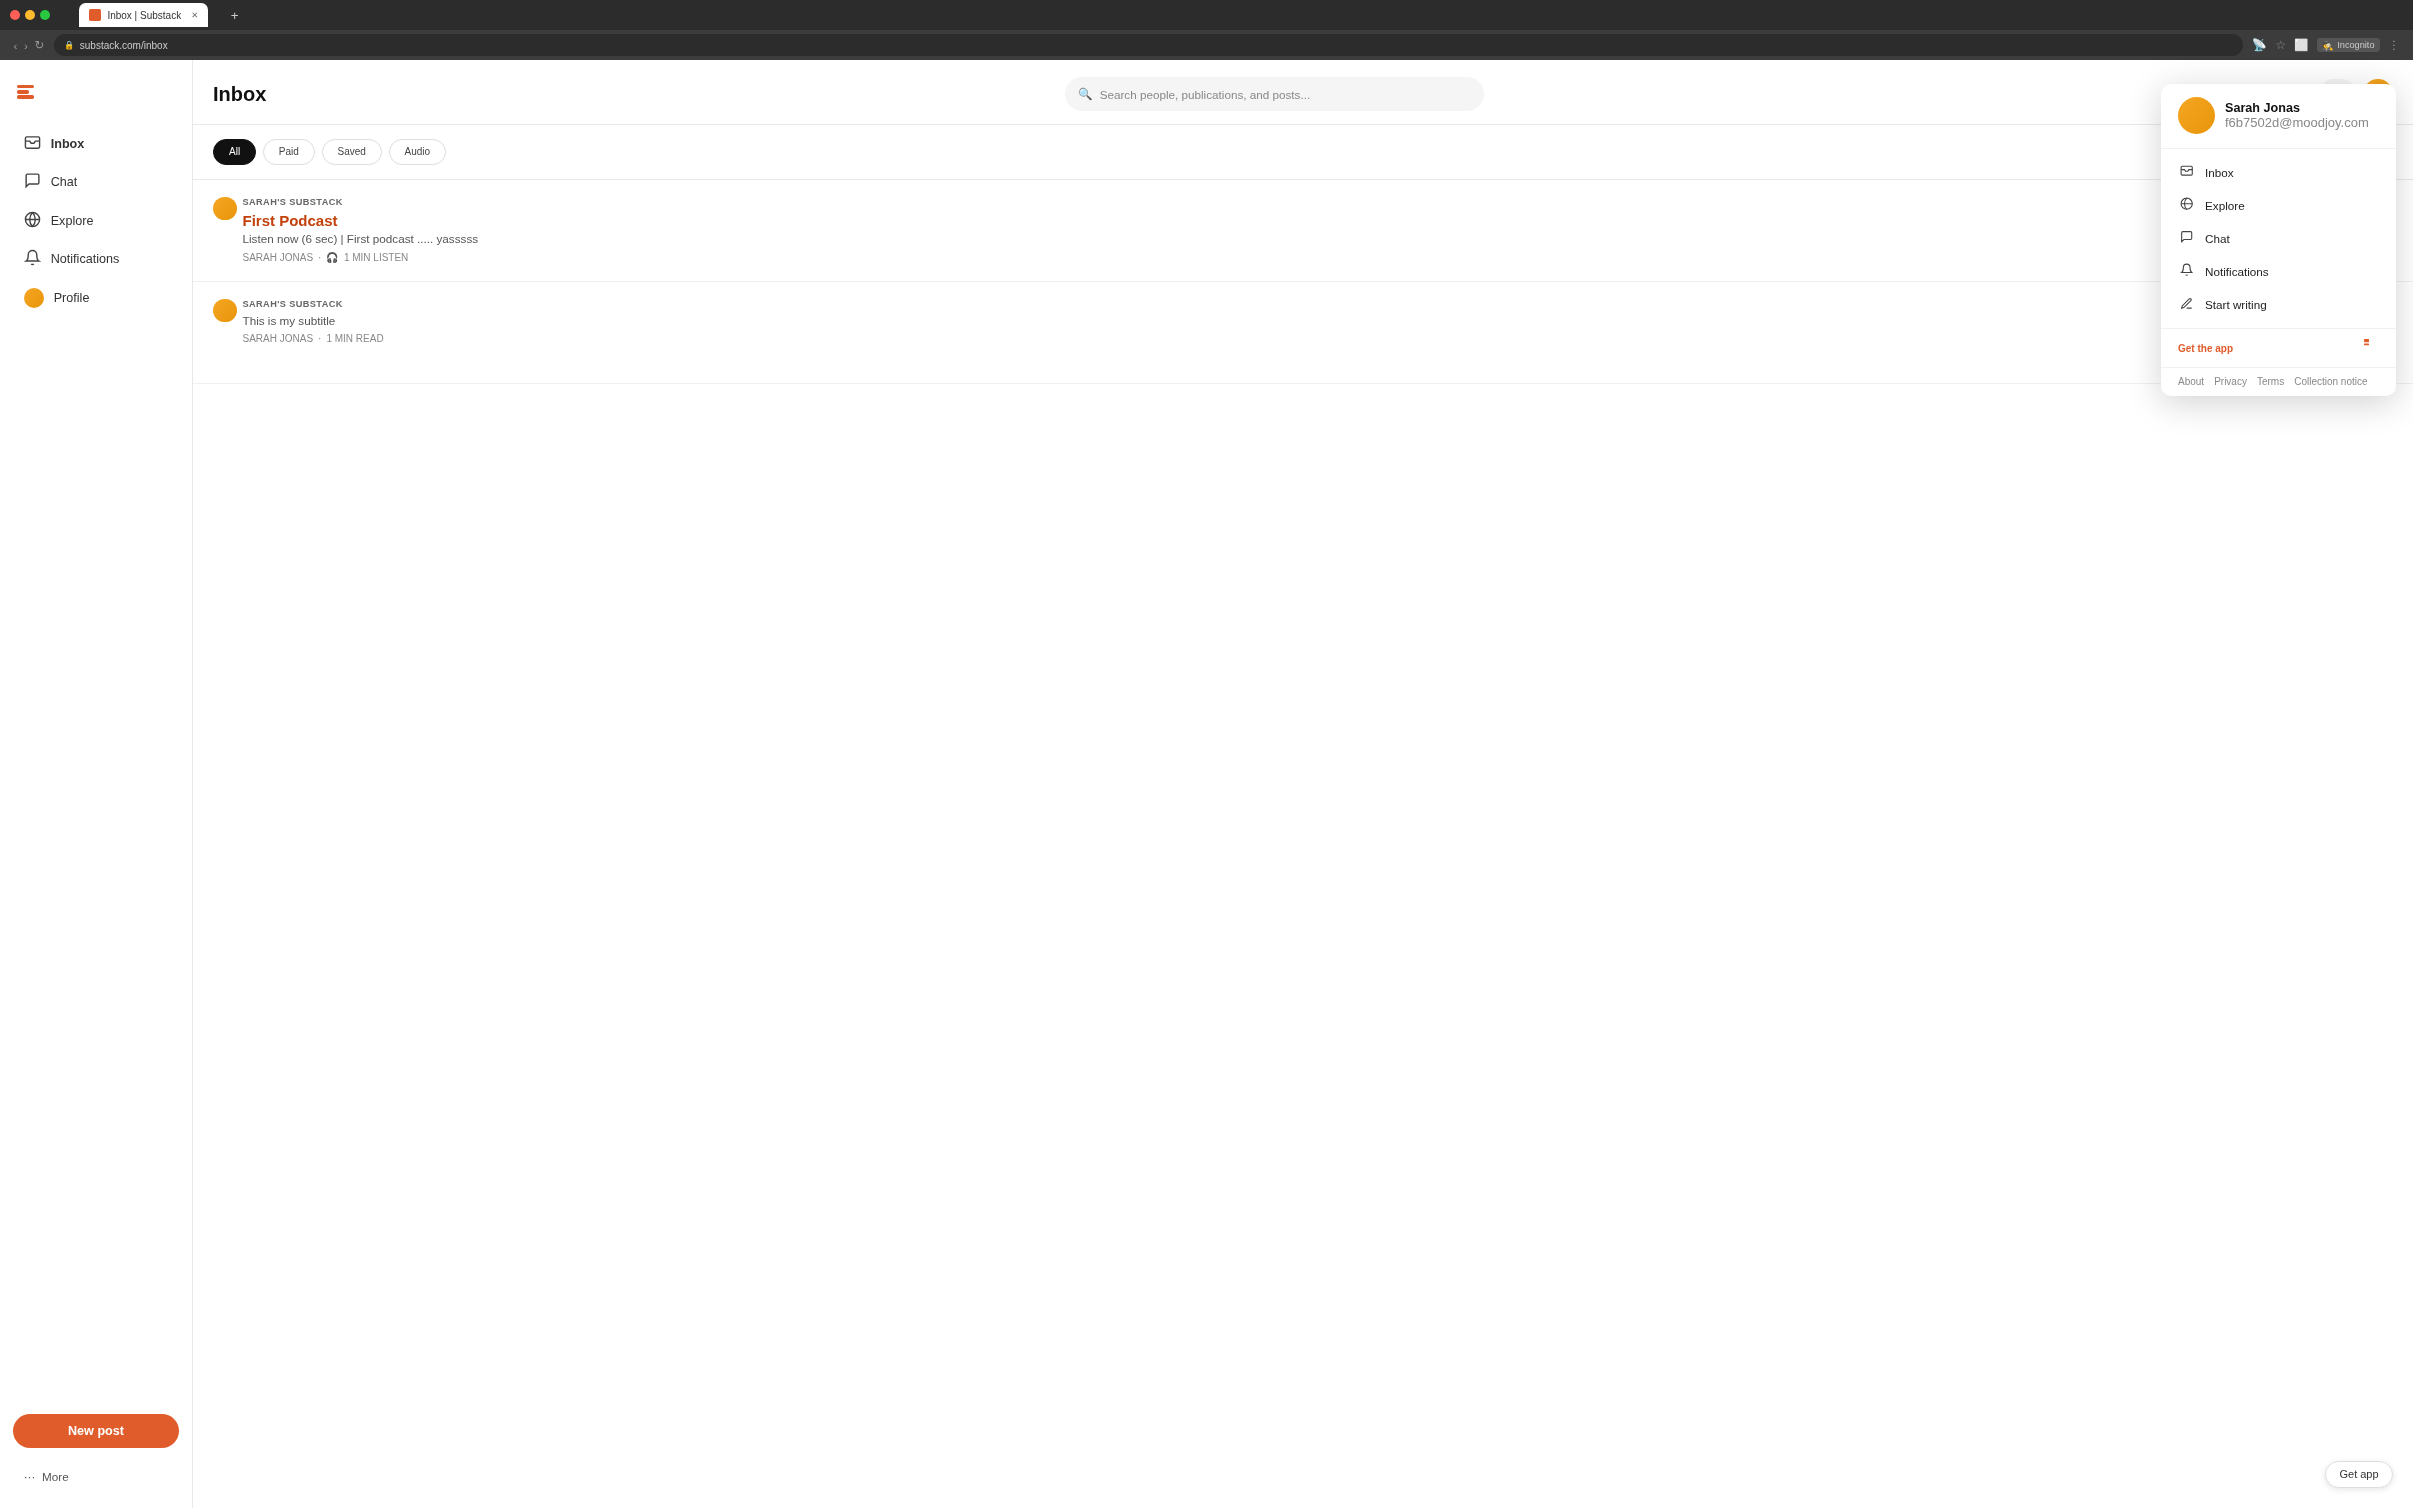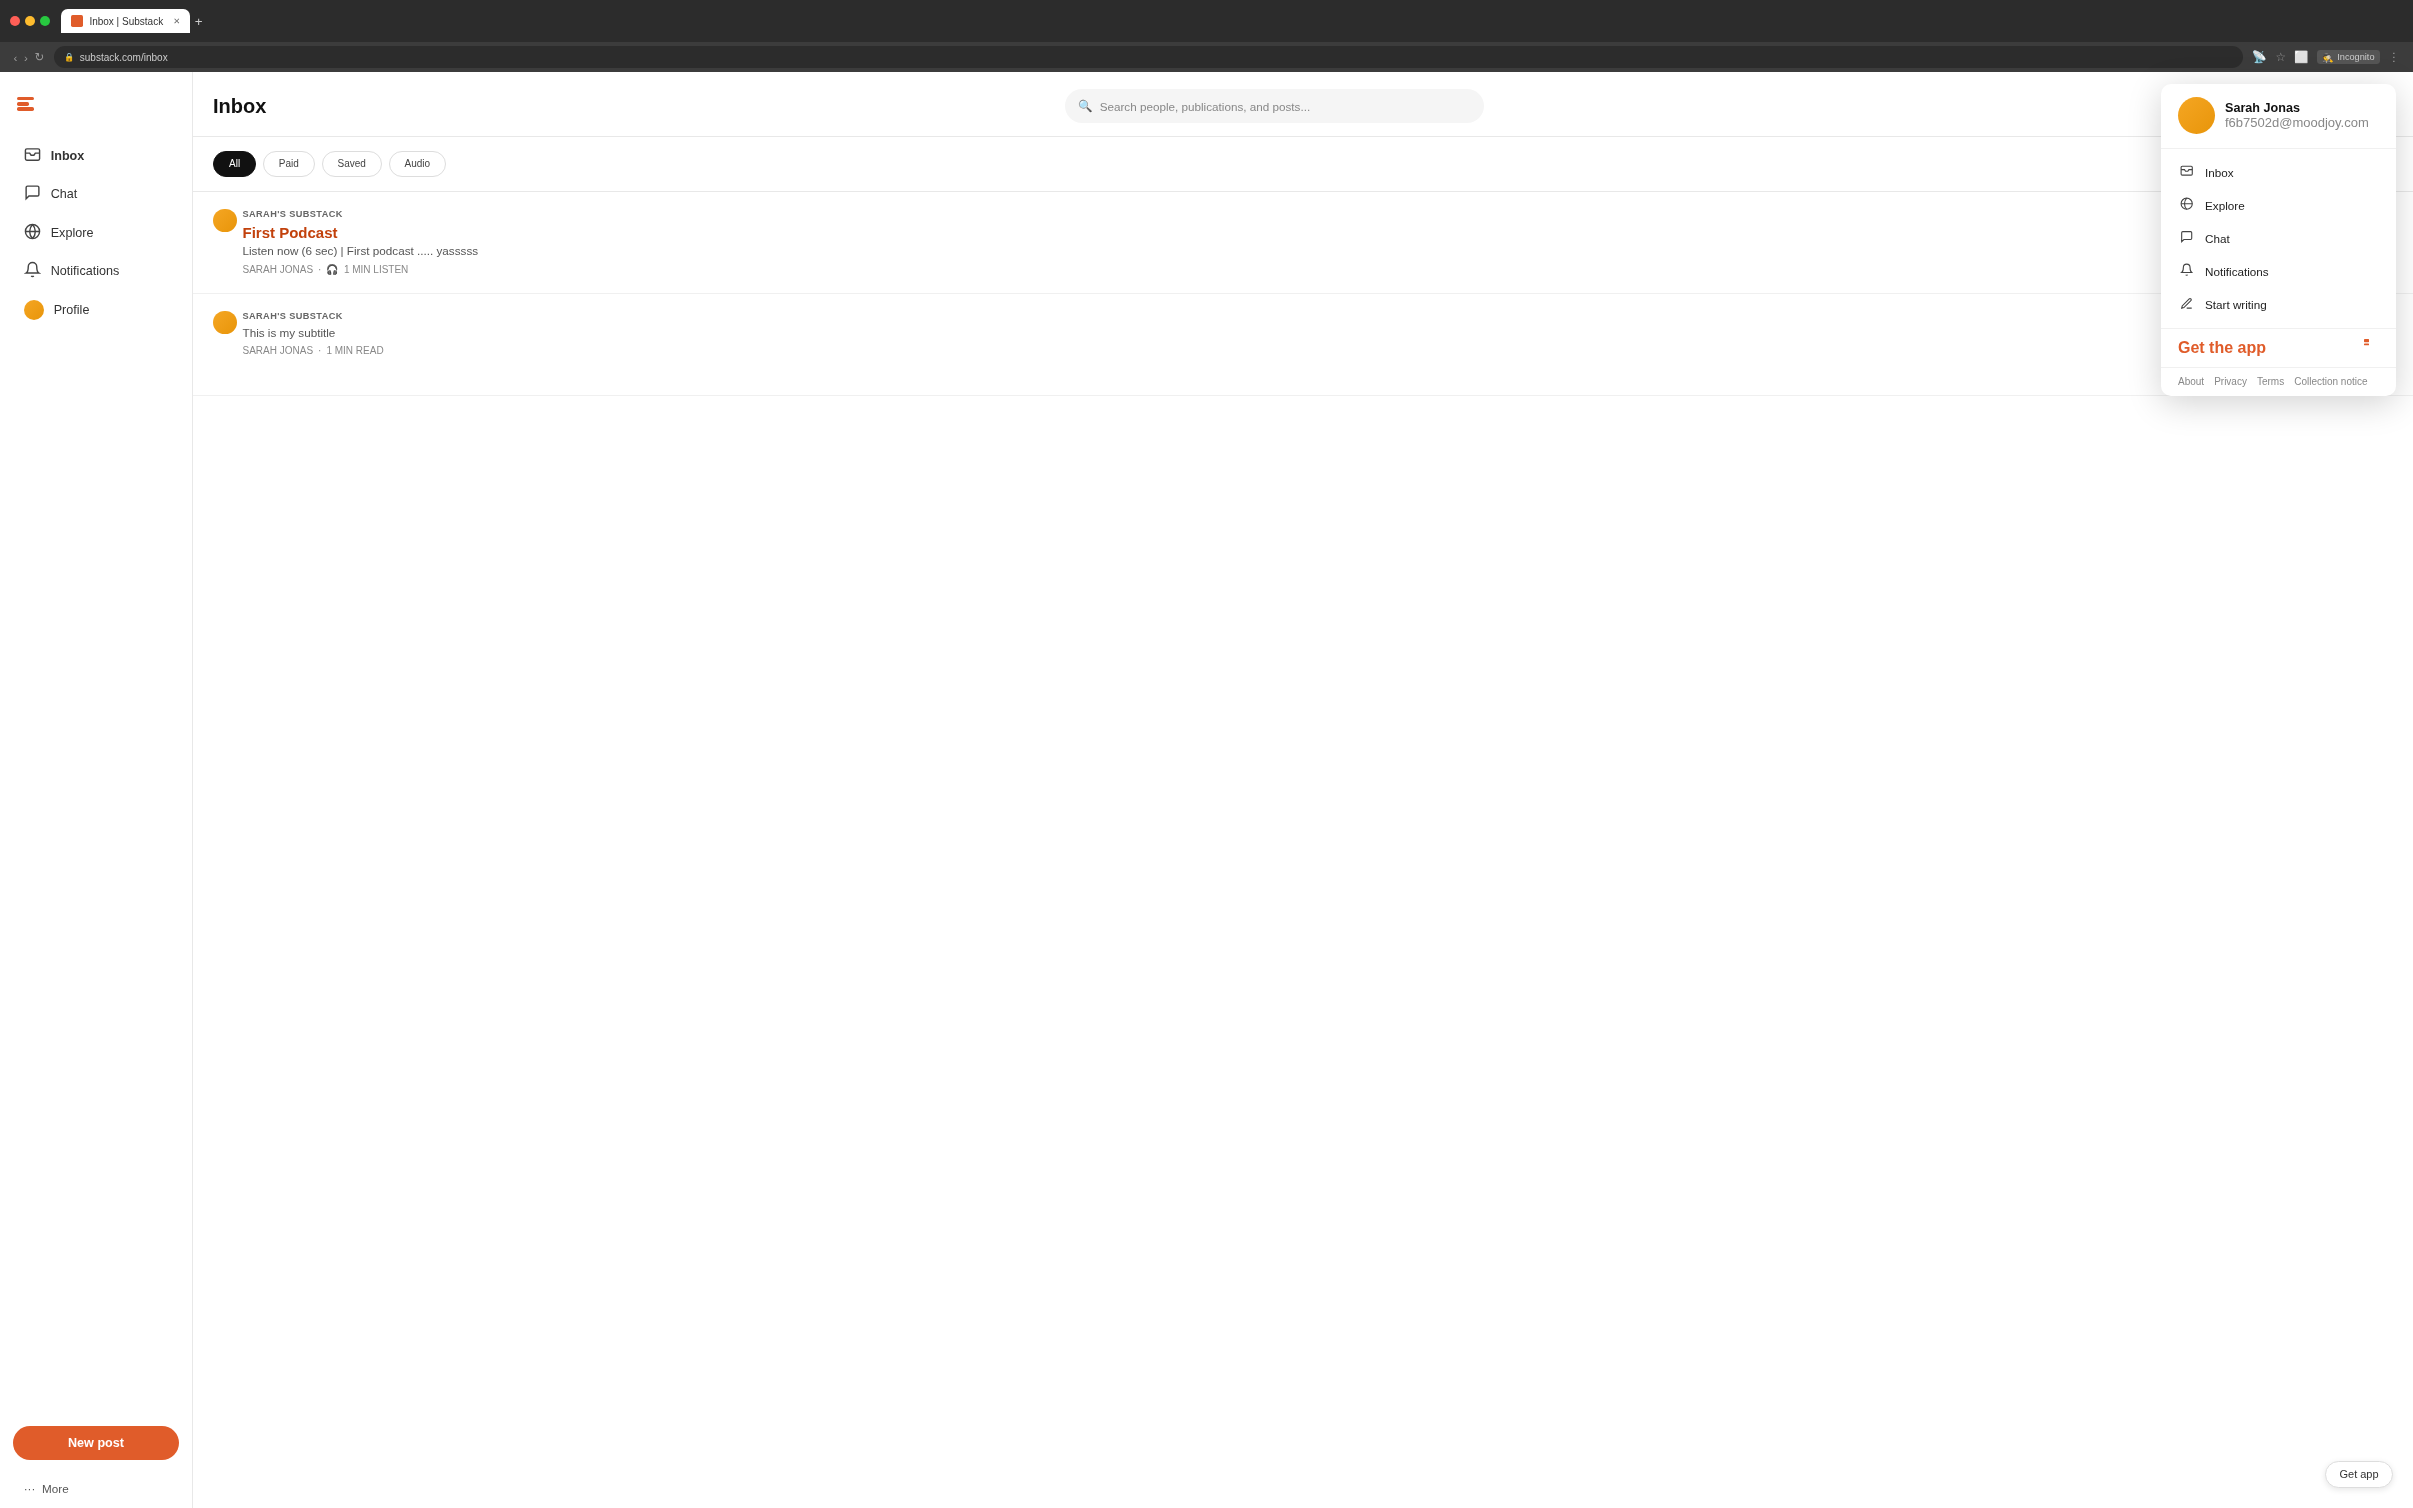--- a/index.html
+++ b/index.html
@@ -1,25 +1,25 @@
 <!DOCTYPE html>
 <html style="font-size:13.4px"><head>
   <meta charset="utf-8">
   <style>
     * { margin: 0; padding: 0; box-sizing: border-box; }
     body { font-family: -apple-system, BlinkMacSystemFont, 'Segoe UI', sans-serif; background: #fff; overflow: hidden; }
 
     
     .browser-chrome {
       background: #2c2c2c;
-      height: 42px;
+      height: 30px;
       display: flex;
       align-items: center;
       padding: 0 10px;
-      gap: 1px;
+      gap: 19px;
     }
     .browser-dots { display: flex; gap: 5px; }
     .dot { width: 10px; height: 10px; border-radius: 50%; }
     .dot-red { background: #ff5f57; }
     .dot-yellow { background: #febc2e; }
     .dot-green { background: #28c840; }
     .browser-tab {
       background: #fff;
       border-radius: 6.7px 6.7px 0 0;
       display: flex;
@@ -382,21 +382,21 @@
     }
 
     .dropdown-get-app {
       display: flex;
       align-items: center;
       justify-content: space-between;
       padding: 10px 17px;
       border-bottom: 0.8px solid #f0f0f0;
     }
     .get-app-label {
-      font-size: 16px;
+      font-size: 10px;
       font-weight: 600;
       color: #e05c2a;
       cursor: pointer;
     }
     .get-app-icon { color: #e05c2a; font-size: 15px; }
 
     .dropdown-footer {
       padding: 8.4px 17px;
       display: flex;
       gap: 10px;

